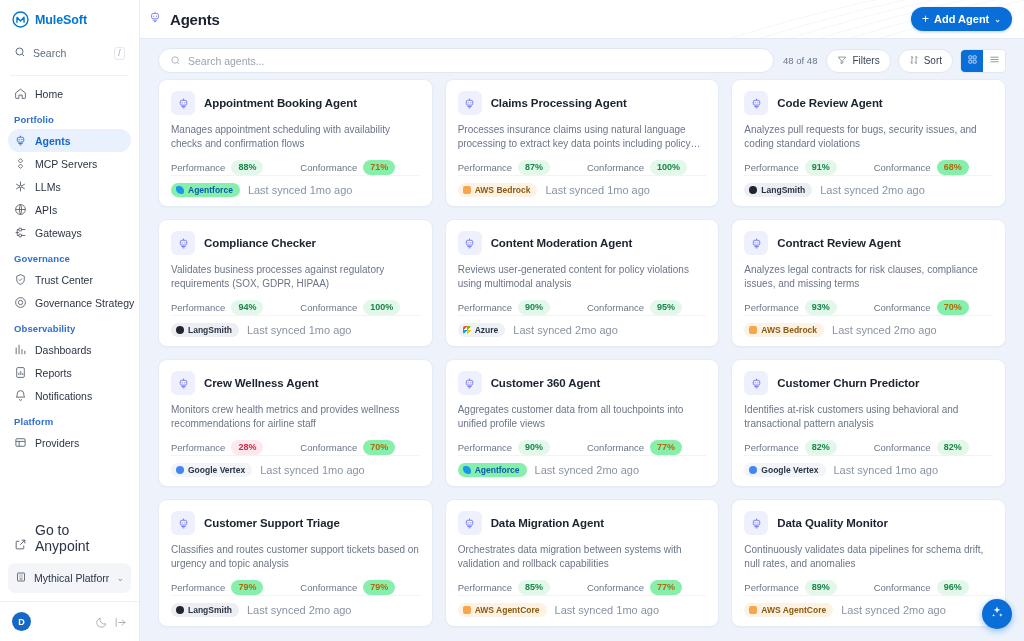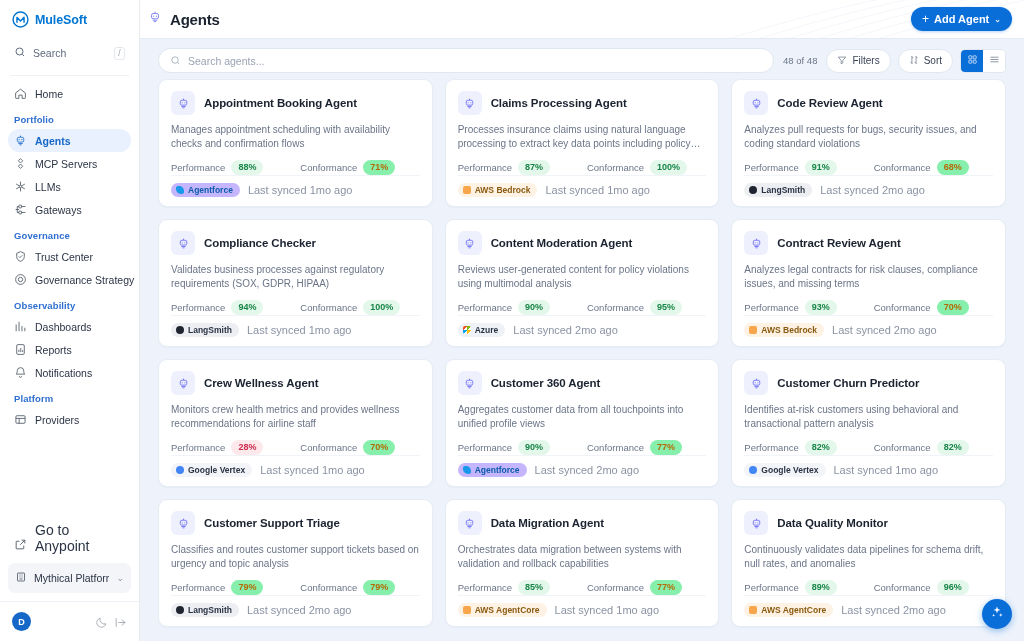--- a/index.html
+++ b/index.html
@@ -175,21 +175,21 @@
     margin-top: auto; border-top: 1px solid #f0f3f8;
     display: flex; align-items: center; gap: 8px;
     padding: 7px 0 9px 0;
   }
   .prov {
     display: flex; align-items: center; gap: 4px;
     border-radius: 9px; padding: 2px 7px 2px 5px;
     font-size: 8.5px; font-weight: 700; white-space: nowrap;
   }
   .prov .pdot { width: 8px; height: 8px; border-radius: 2px; flex: 0 0 8px; }
-  .prov.agentforce { background: #c4b5fd; color: #0b5cab; }
+  .prov.agentforce { background: #86efac; color: #0b5cab; }
   .prov.agentforce .pdot { background: #1798e8; border-radius: 2px 5px 2px 5px; }
   .prov.bedrock { background: #fdf2e4; color: #8a5a10; }
   .prov.bedrock .pdot { background: #f7a64b; }
   .prov.langsmith { background: #eceef2; color: #2b3445; }
   .prov.langsmith .pdot { background: #1f2430; border-radius: 4px; }
   .prov.azure { background: #eef1f6; color: #2b3445; }
   .prov.azure .pdot {
     background:
       linear-gradient(to bottom right, #f25022 0 50%, transparent 50%) 0 0/50% 50% no-repeat,
       linear-gradient(to bottom right, #7fba00 0 50%, transparent 50%) 100% 0/50% 50% no-repeat,
@@ -274,20 +274,29 @@
         <span>MCP Servers</span>
       </div>
       <div class="nav-item">
         <span class="ico">
           <svg viewBox="0 0 24 24">
               <circle cx="12" cy="12" r="2.3"></circle>
               <path d="M12 3v6.7M12 14.3V21M4 7.5l5.8 3.3M14.2 13.2L20 16.5M20 7.5l-5.8 3.3M9.8 13.2L4 16.5"></path>
             </svg>
         </span>
         <span>LLMs</span>
+      </div>
+      <div class="nav-item">
+        <span class="ico">
+          <svg viewBox="0 0 24 24">
+              <circle cx="12" cy="12" r="9"></circle>
+              <path d="M3 12h18M12 3c2.6 2.8 2.6 15.2 0 18M12 3c-2.6 2.8-2.6 15.2 0 18"></path>
+            </svg>
+        </span>
+        <span>APIs</span>
       </div>
       <div class="nav-item">
         <span class="ico">
           <svg viewBox="0 0 24 24">
               <path d="M3 12h6"></path>
               <rect x="9" y="4" width="5" height="5" rx="1"></rect>
               <rect x="9" y="15" width="5" height="5" rx="1"></rect>
               <path d="M6 12V6.5h3M6 12v5.5h3"></path>
               <path d="M14 6.5h7M14 17.5h7"></path>
             </svg>

